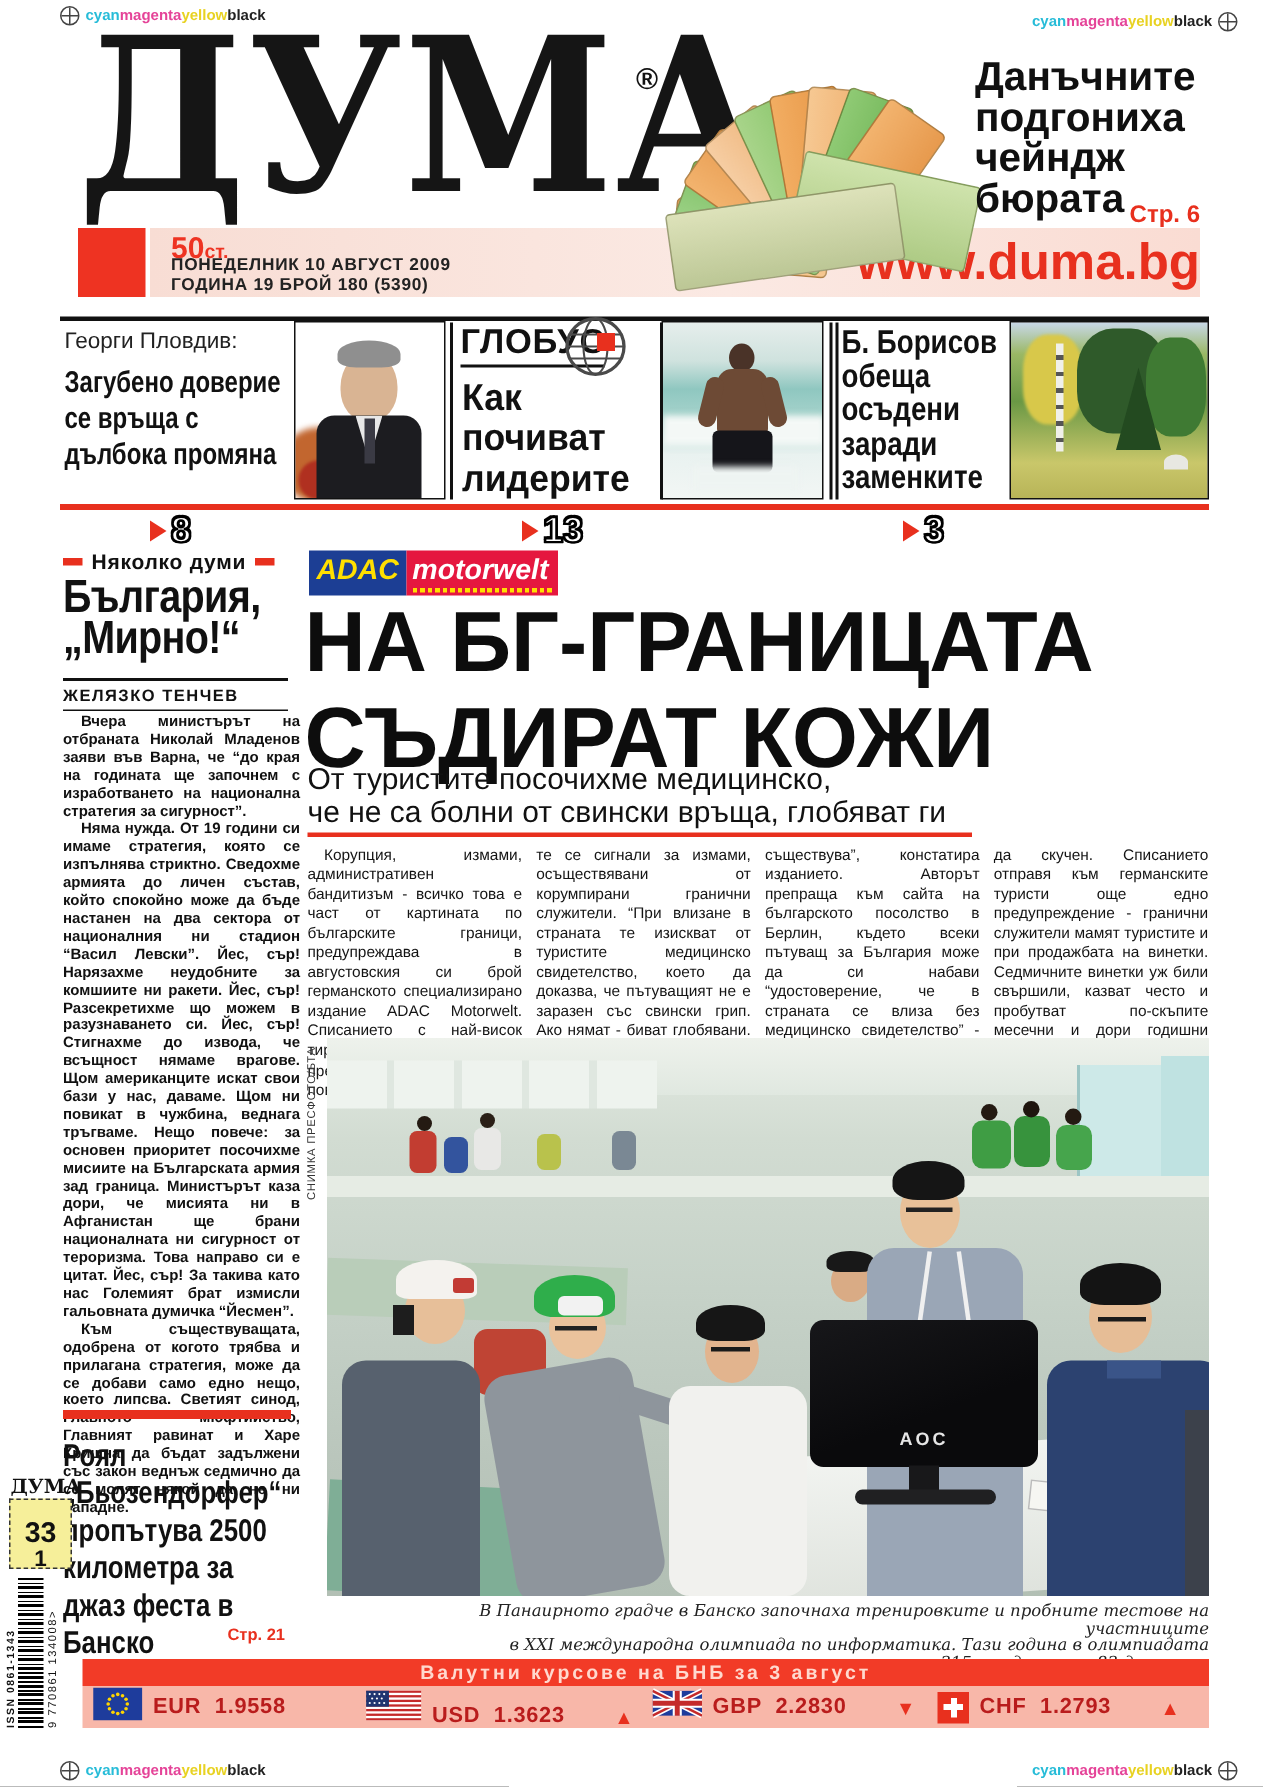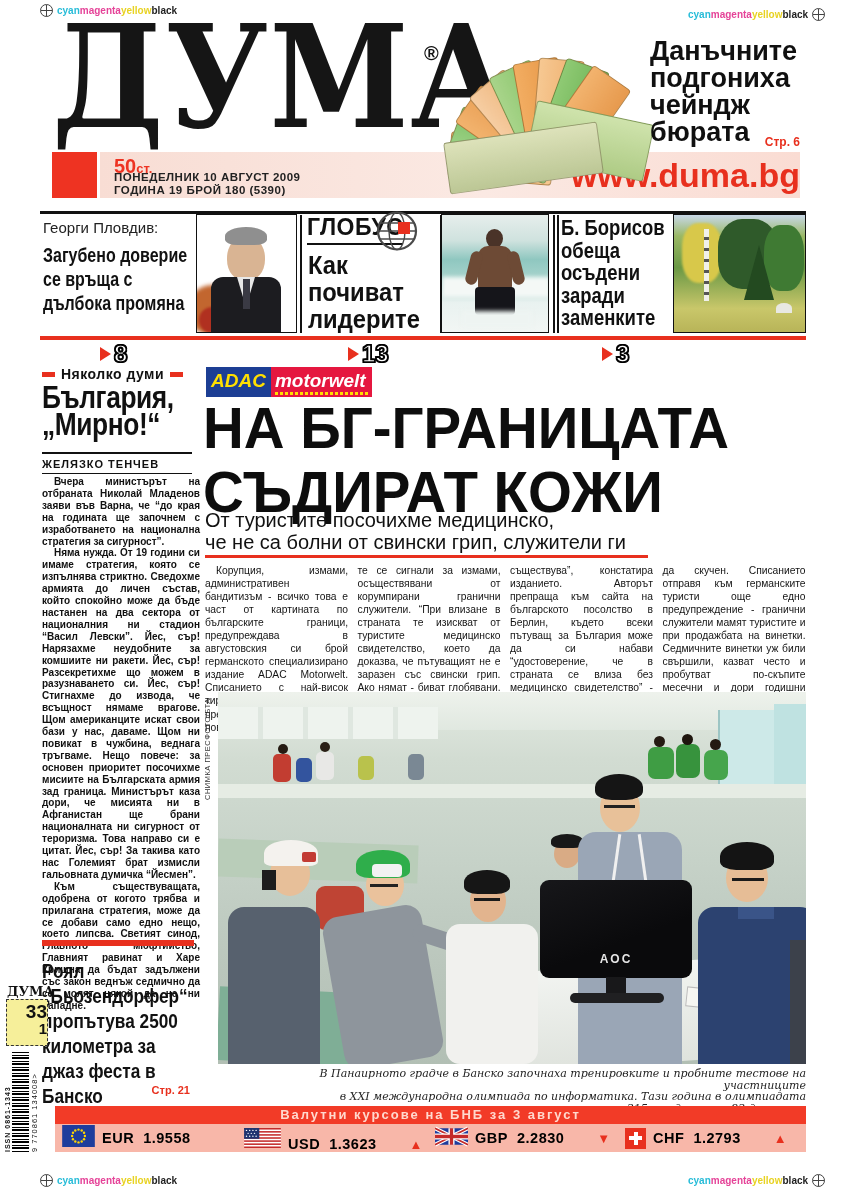--- a/index.html
+++ b/index.html
@@ -25,21 +25,21 @@
     letter-spacing:5.5px; color:#222; }
   .date-strip { position:absolute; left:100px; top:152px; width:700px; height:46px;
     background:linear-gradient(90deg,#f8ddd4,#fbe9e3 55%,#fadcd3); }
   .red-square { position:absolute; left:52px; top:152px; width:45px; height:46px; background:#ee3322; }
   .price { position:absolute; left:114px; top:155px; color:#ee3322; font-weight:bold; }
   .price-num { font-size:20px; } .price-unit { font-size:13px; }
   .dateline { position:absolute; left:114px; top:171px; font-size:11.5px; font-weight:bold; color:#222; letter-spacing:0.5px;}
   .issueline { position:absolute; left:114px; top:184px; font-size:11.5px; font-weight:bold; color:#222; letter-spacing:0.5px;}
   .website { position:absolute; left:560px; top:156px; width:240px; text-align:right; font-size:34px; font-weight:bold; color:#e8301e; }
   .promo-headline { position:absolute; left:650px; top:38px; width:152px; font-size:27px; line-height:27px; font-weight:bold; color:#101010; }
-  .promo-page { position:absolute; left:700px; top:135px; width:100px; text-align:right; font-size:12px; font-weight:bold; color:#e8301e; }
+  .promo-page { position:absolute; left:700px; top:135px; width:100px; text-align:right; font-size:16px; font-weight:bold; color:#e8301e; }
 
   .note { position:absolute; left:115px; top:120px; width:104px; height:46px; border-radius:4px;
           border:1px solid rgba(110,85,40,.45); transform-origin:0 50%; }
 
   .top-rule { position:absolute; left:40px; top:211px; width:766px; height:2.5px; background:#111; }
 
   
   .kicker { position:absolute; left:43px; top:219px; font-size:15px; color:#222; }
   .teaser-h1 { position:absolute; left:43px; top:243px; width:190px; font-size:20px; line-height:24px; font-weight:bold;
     transform:scaleX(0.8); transform-origin:left top; }
@@ -70,21 +70,21 @@
     text-align:justify; color:#111; }
   .op-body p { text-indent:12px; }
   .op-red-div { position:absolute; left:42px; top:940px; width:152px; height:6px; background:#e8301e; }
   .piano-h { position:absolute; left:42px; top:958px; width:192px; font-size:21px; line-height:25px; font-weight:bold;
     transform:scaleX(0.82); transform-origin:left top; }
   .piano-page { position:absolute; left:100px; top:1084px; width:90px; text-align:right; font-size:11px; font-weight:bold; color:#e8301e; }
 
   
   .ed-label { position:absolute; left:7px; top:984px; font-family:"DejaVu Serif","Liberation Serif",serif; font-size:13px; font-weight:bold; }
   .ed-box { position:absolute; left:6px; top:999px; width:42px; height:47px; background:#f6ef9a; border:1.5px dashed #333;
-    text-align:right; line-height:1; padding-top:2px; }
+    text-align:center; line-height:1; padding-top:13px; }
   .ed-num { font-size:19px; font-weight:bold; } .ed-sub { font-size:15px; font-weight:bold; }
   .barcode-wrap { position:absolute; left:4px; top:1152px; width:100px; height:36px;
     transform:rotate(-90deg); transform-origin:top left; display:flex; flex-direction:column; }
   .bc-issn { font-size:7px; font-weight:bold; letter-spacing:1px; }
   .bc-bars { height:17px; margin:1px 0;
     background:repeating-linear-gradient(90deg,#000 0 1px,transparent 1px 3px, #000 3px 5px, transparent 5px 6px); }
   .bc-digits { font-size:7.5px; letter-spacing:1px; }
 
   
   .adac-logo { position:absolute; left:206px; top:367px; height:30px; display:flex; font-style:italic; font-weight:bold; }
@@ -105,21 +105,21 @@
     transform:rotate(-90deg); transform-origin:top left; font-size:7.5px; letter-spacing:0.5px; color:#333; }
   .caption { position:absolute; left:290px; top:1068px; width:516px; text-align:right;
     font-family:"DejaVu Serif","Liberation Serif",serif; font-style:italic; font-size:11px; line-height:11.6px; color:#222; }
   .caption .u { display:inline-block; border-bottom:1px solid #222; padding-bottom:1.5px; }
 
   
   .cur-header { position:absolute; left:55px; top:1106px; width:751px; height:18px; background:#f23b27;
     color:#ffd9ce; font-size:13px; font-weight:bold; letter-spacing:2px; text-align:center; line-height:18px; }
   .cur-bar { position:absolute; left:55px; top:1124px; width:751px; height:28px; background:#f8b7a9; }
   .rate { position:absolute; top:0; height:28px; display:flex; align-items:center; gap:7px; }
-  .rate-text { font-size:14.5px; font-weight:bold; letter-spacing:0.5px; color:#000000; }
+  .rate-text { font-size:14.5px; font-weight:bold; letter-spacing:0.5px; color:#b91c1c; }
   .rate-trend { font-size:13px; color:#e8301e; }
   .ch-flag { width:21px; height:21px; background:#e8301e; position:relative; }
   .ch-flag::before { content:""; position:absolute; left:4px; top:8.5px; width:13px; height:4px; background:#fff; }
   .ch-flag::after { content:""; position:absolute; left:8.5px; top:4px; width:4px; height:13px; background:#fff; }
 </style>
 </head>
 <body>
 
 <div id="page">
 
@@ -275,21 +275,21 @@
   <div class="adac-logo">
     <span class="adac-a">ADAC</span>
     <span class="adac-m">motorwelt</span>
   </div>
   <div class="main-headline">
     <div>НА БГ-ГРАНИЦАТА</div>
     <div>СЪДИРАТ КОЖИ</div>
   </div>
   <div class="main-subhead">
     <div>От туристите посочихме медицинско,</div>
-    <div>че не са болни от свински грип, служители ги</div>
+    <div>че не са болни от свински връща, глобяват ги</div>
   </div>
   <div class="subhead-rule"></div>
 
   <div class="cols">
     <div class="col first">
         <p>Корупция, измами, административен бандитизъм - всичко това е част от картината по българските граници, предупреждава в августовския си брой германското специализирано издание ADAC Motorwelt. Списанието с най-висок тираж в Европа предупреждава за повтарящи-</p>
       </div>
     <div class="col">
         <p>те се сигнали за измами, осъществявани от корумпирани гранични служители. “При влизане в страната те изискват от туристите медицинско свидетелство, което да доказва, че пътуващият не е заразен със свински грип. Ако нямат - биват глобявани. Но такава разпоредба просто не</p>
       </div>

